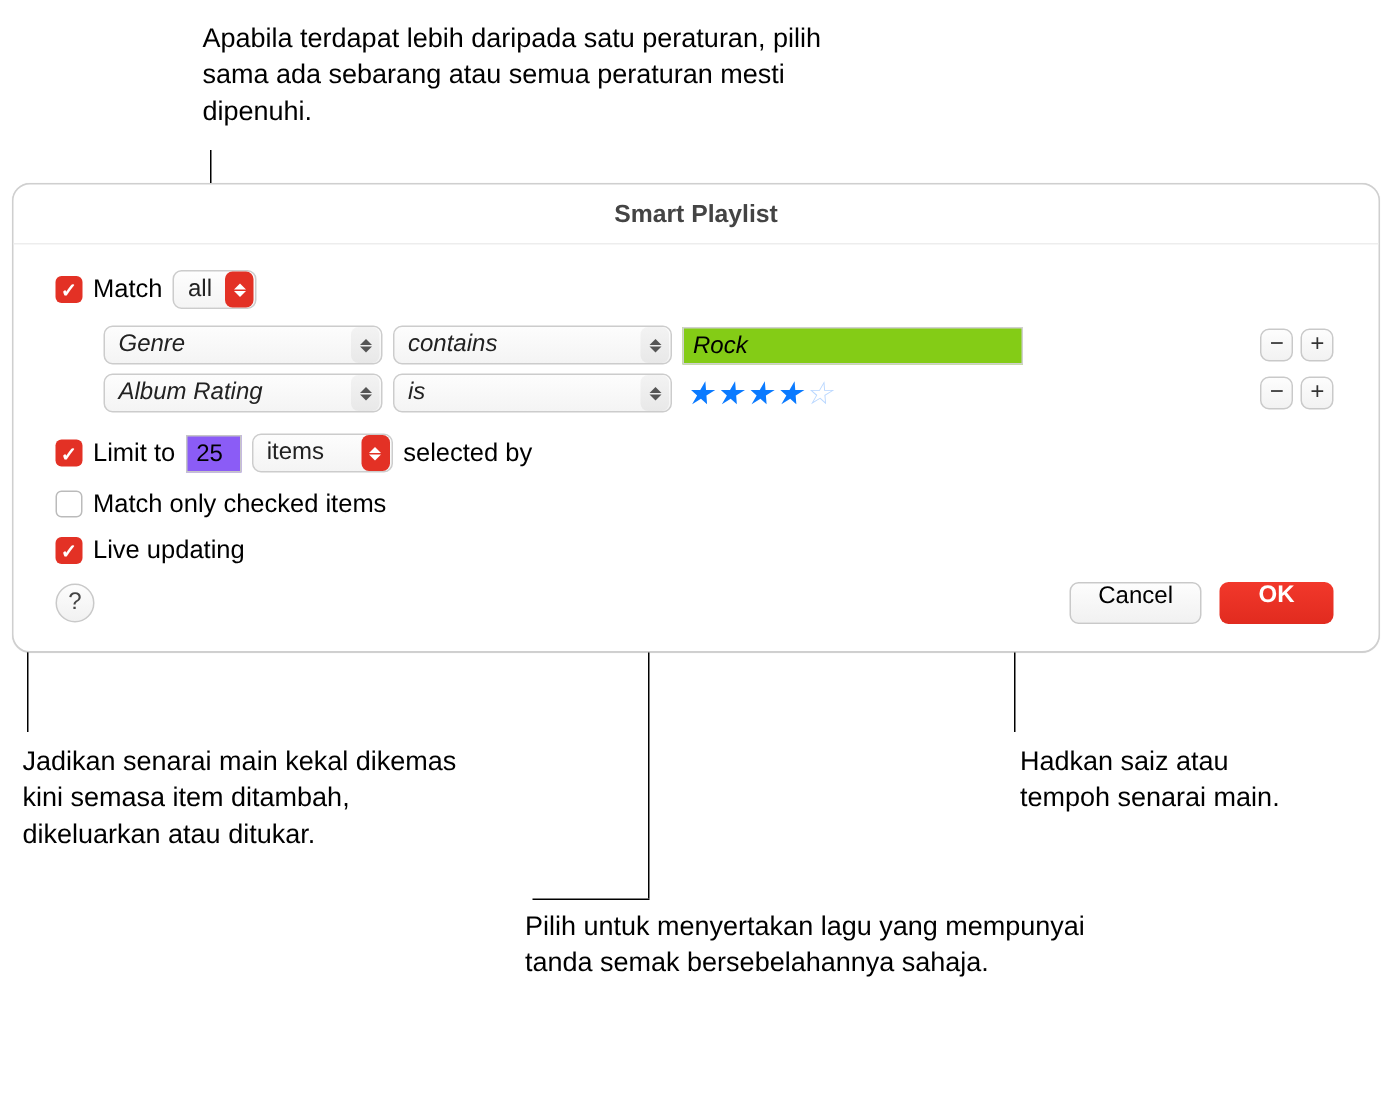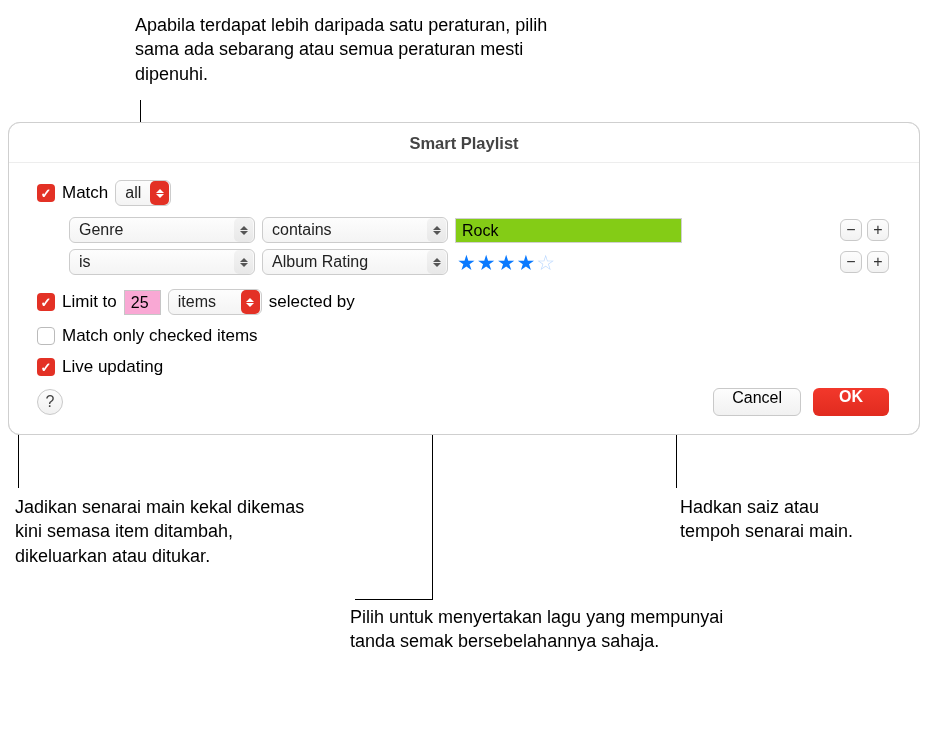--- a/index.html
+++ b/index.html
@@ -50,20 +50,21 @@
       padding: 17px 30px 18px 28px;
     }
     .row {
       display: flex;
       align-items: center;
       gap: 7px;
       margin-bottom: 11px;
     }
     .rules-block {
       margin: 3px 0 14px 32px;
+      font-style: italic;
     }
     .rule-row {
       display: flex;
       align-items: center;
       gap: 7px;
       margin-bottom: 6px;
     }
 
     .cbx {
       width: 18px; height: 18px;
@@ -113,21 +114,21 @@
     .popup.gray .arrows::after  { border-top-color:    #555; }
 
     .popup.sm   { min-width: 40px; }
     .popup.field  { width: 186px; justify-content: space-between; }
     .popup.op     { width: 186px; justify-content: space-between; }
     .popup.items  { width: 94px;  justify-content: space-between; }
     .popup.random { width: 198px; justify-content: space-between; }
 
     .textfield {
       border: 1px solid #c6c6c6;
-      background: #f9a8d4;
+      background: #8b5cf6;
       height: 25px;
       padding: 0 6px;
       font-size: 16px;
       border-radius: 0;
       line-height: 24px;
     }
     .tf-rock   { width: 227px; background: #84cc16; border-color: #d0d0d0; }
     .tf-25     { width: 37px;  text-align: left; }
 
     .stars { display: inline-flex; gap: 1px; font-size: 21px; line-height: 1; padding-left: 2px; }
@@ -213,26 +214,26 @@
           <span class="popup-label">contains</span>
           <span class="arrows"></span>
         </span>
         <span class="textfield tf-rock">Rock</span>
         <span class="rowbtns">
           <span class="circbtn">−</span>
           <span class="circbtn">+</span>
         </span>
       </div>
       <div class="rule-row">
+        <span class="popup gray field">
+          <span class="popup-label">Album Rating</span>
+          <span class="arrows"></span>
+        </span>
         <span class="popup gray op">
           <span class="popup-label">is</span>
-          <span class="arrows"></span>
-        </span>
-        <span class="popup gray field">
-          <span class="popup-label">Album Rating</span>
           <span class="arrows"></span>
         </span>
         <span class="stars">
           <span class="star-on">★</span>
           <span class="star-on">★</span>
           <span class="star-on">★</span>
           <span class="star-on">★</span>
           <span class="star-off">☆</span>
         </span>
         <span class="rowbtns">

